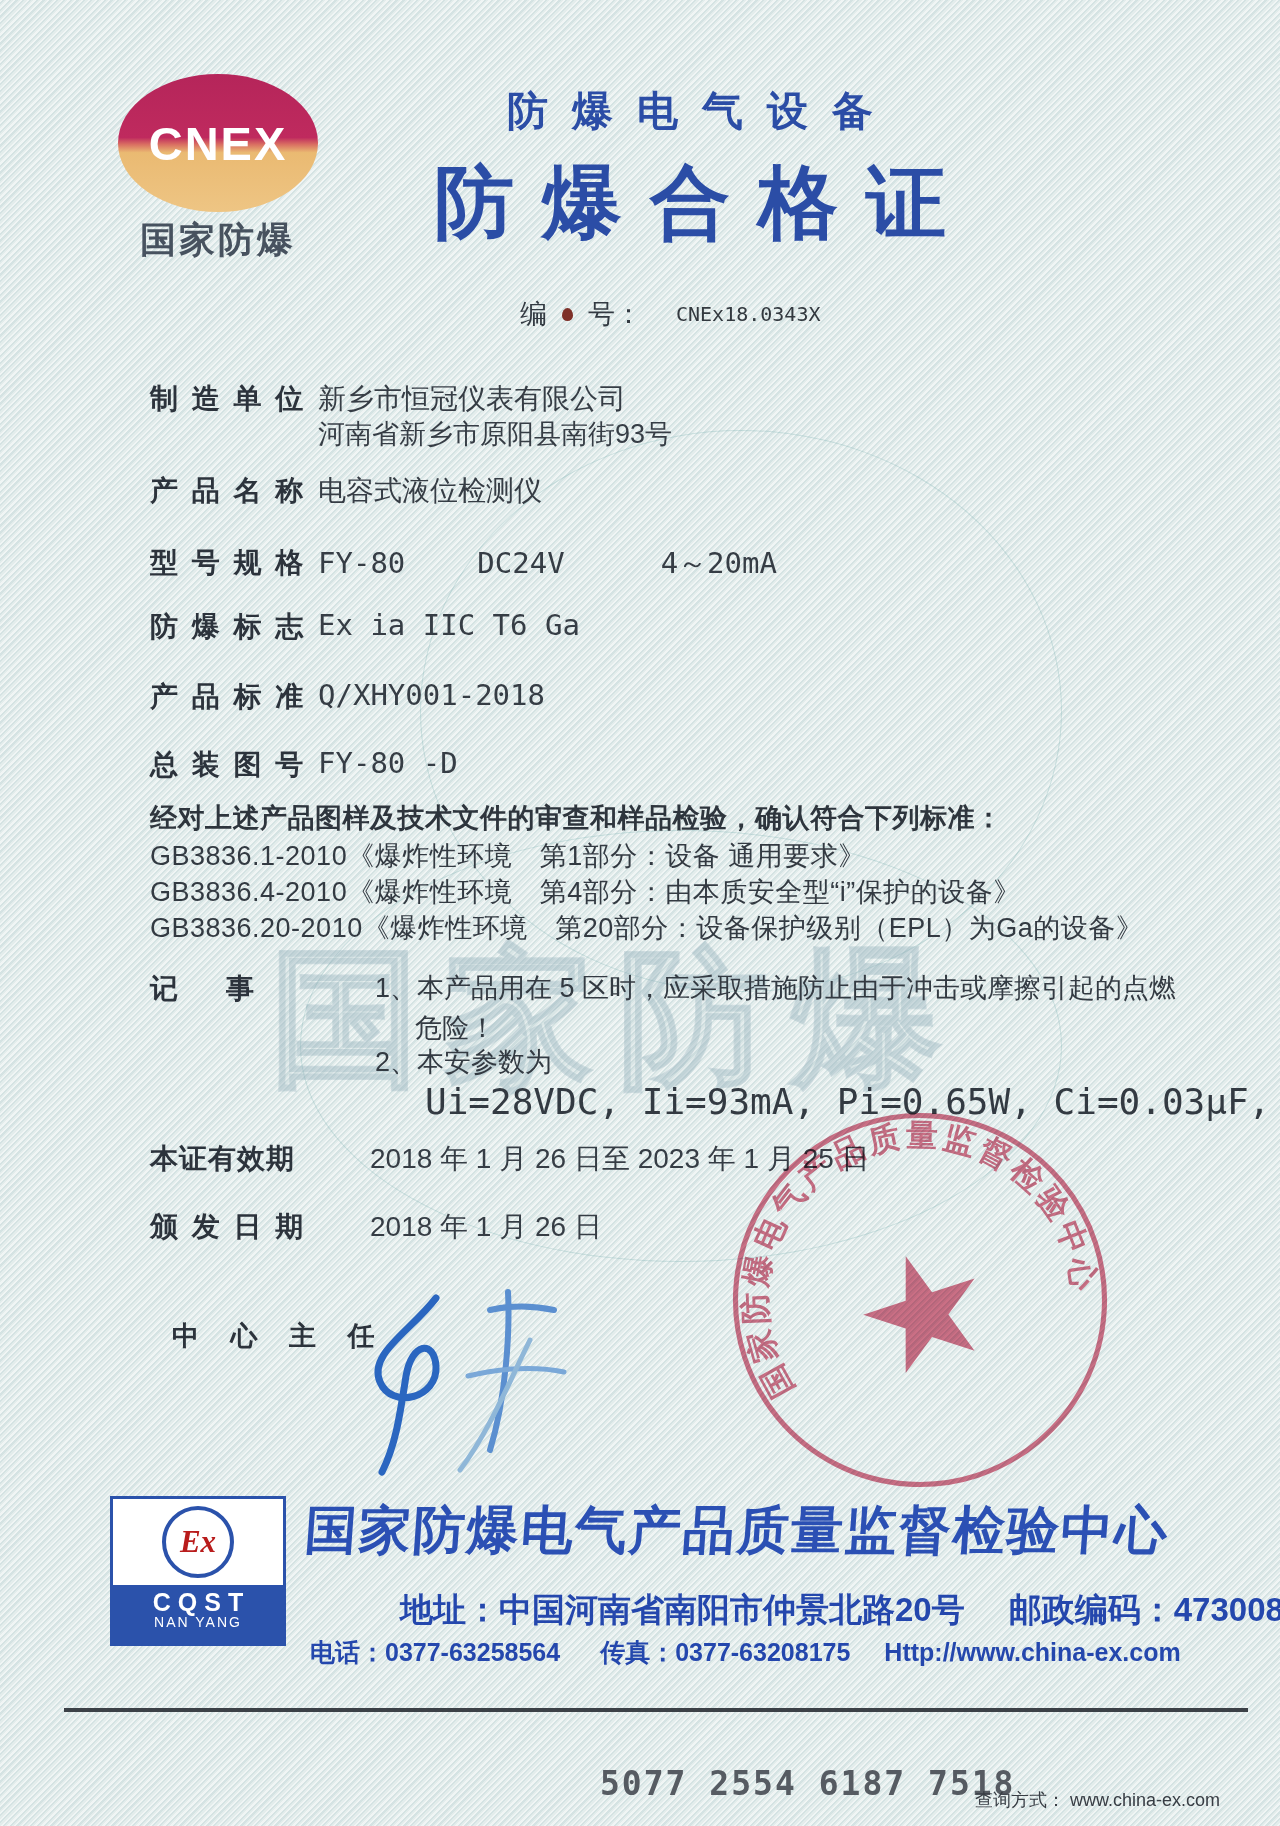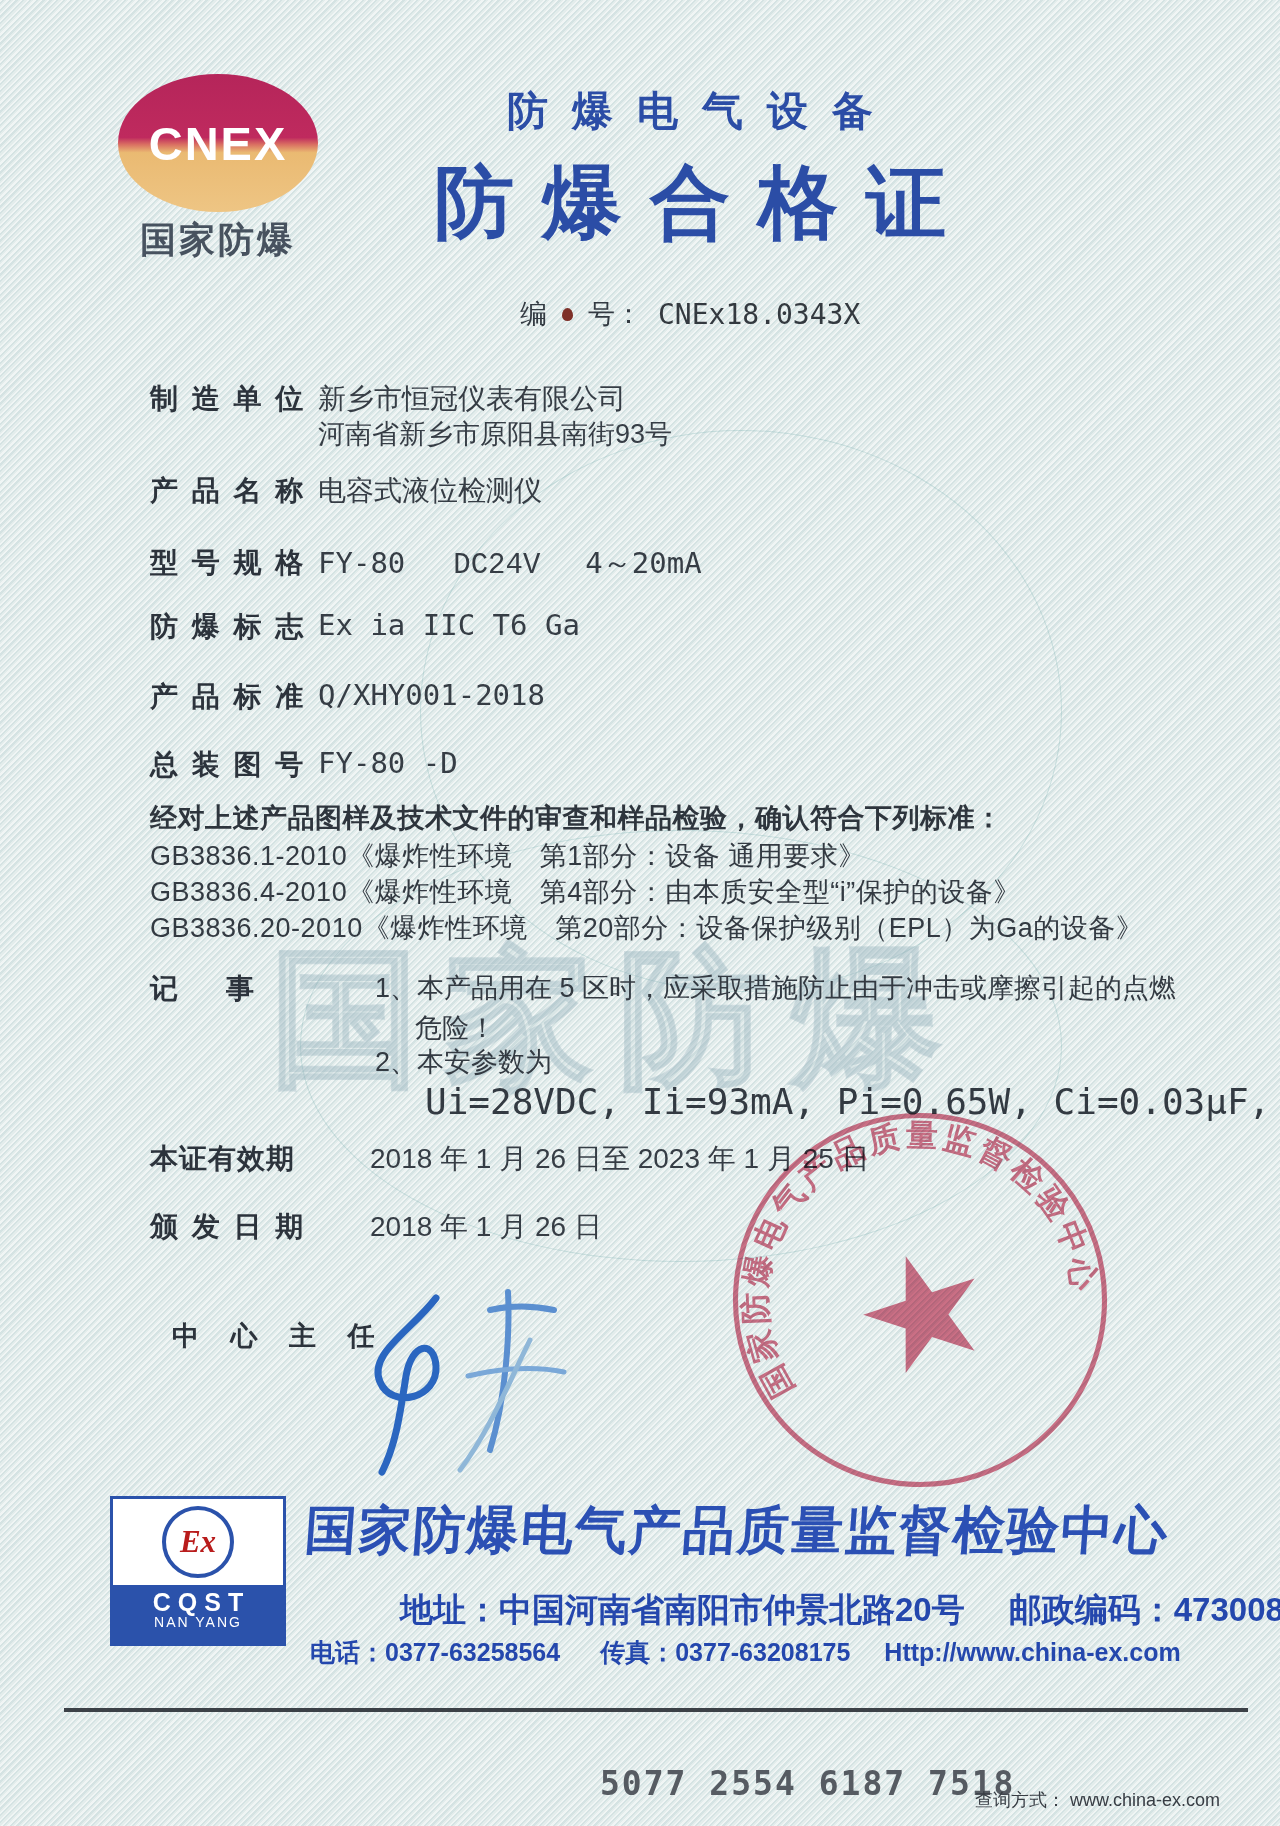--- a/index.html
+++ b/index.html
@@ -55,33 +55,33 @@
   </div>
   <div class="abs logo-cap">国家防爆</div>
 
   <div class="abs doctype">防爆电气设备</div>
   <div class="abs title">防爆合格证</div>
 
   <div class="abs certno">
     <span>编</span>
     <span class="certdot"></span>
     <span>号：</span>
-    <span class="mono" style="margin-left:16px;font-size:28px;color:#33393f;">CNEx18.0343X</span>
+    <span class="mono" style="margin-left:34px;font-size:20px;color:#33393f;">CNEx18.0343X</span>
   </div>
 
   <div class="flabel" style="top:380px;">制 造 单 位</div>
   <div class="fval" style="top:380px;">新乡市恒冠仪表有限公司</div>
   <div class="fval" style="top:416px;font-size:27px;">河南省新乡市原阳县南街93号</div>
 
   <div class="flabel" style="top:472px;">产 品 名 称</div>
   <div class="fval" style="top:472px;">电容式液位检测仪</div>
 
   <div class="flabel" style="top:544px;">型 号 规 格</div>
   <div class="fval mono" style="top:544px;font-size:29px;">
-    <span>FY-80</span><span style="margin-left:48px;font-family:Liberation Mono, monospace;">DC24V</span><span style="margin-left:45px;">4～20mA</span>
+    <span>FY-80</span><span style="margin-left:72px;">DC24V</span><span style="margin-left:96px;">4～20mA</span>
   </div>
 
   <div class="flabel" style="top:608px;">防 爆 标 志</div>
   <div class="fval mono" style="top:608px;font-size:29px;">Ex ia IIC T6 Ga</div>
 
   <div class="flabel" style="top:678px;">产 品 标 准</div>
   <div class="fval mono" style="top:678px;font-size:29px;">Q/XHY001-2018</div>
 
   <div class="flabel" style="top:746px;">总 装 图 号</div>
   <div class="fval mono" style="top:746px;font-size:29px;">FY-80 -D</div>

